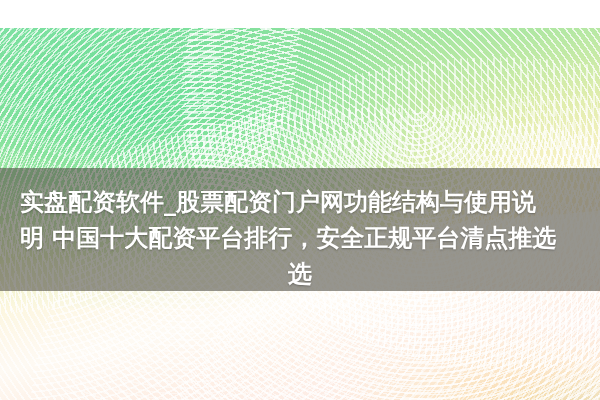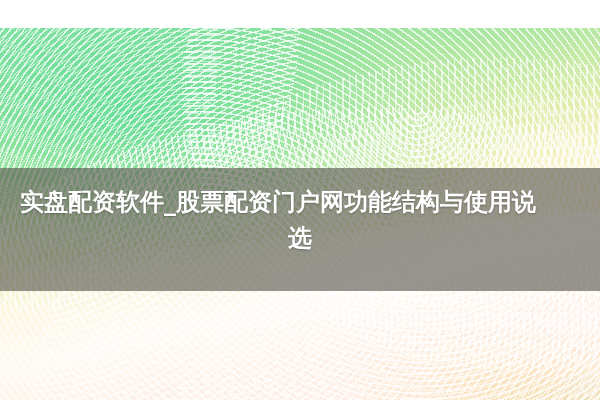--- a/index.html
+++ b/index.html
@@ -248,16 +248,17 @@
   <div class="arcs arcs-bot"></div>
   <div class="arcs arcs-bot2"></div>
   <div class="arcs arcs-br"></div>
 
   <div class="sweep"></div>
 
   <div class="caption-band"></div>
 
   <div class="headline">
     <span class="ln ln1">实盘配资软件_股票配资门户网功能结构与使用说</span>
+    <span class="ln ln2">明 中国十大配资平台排行，安全正规平台清点推选</span>
     <span class="ln ln3 center">选</span>
   </div>
 
 </div>
 
 </body></html>

